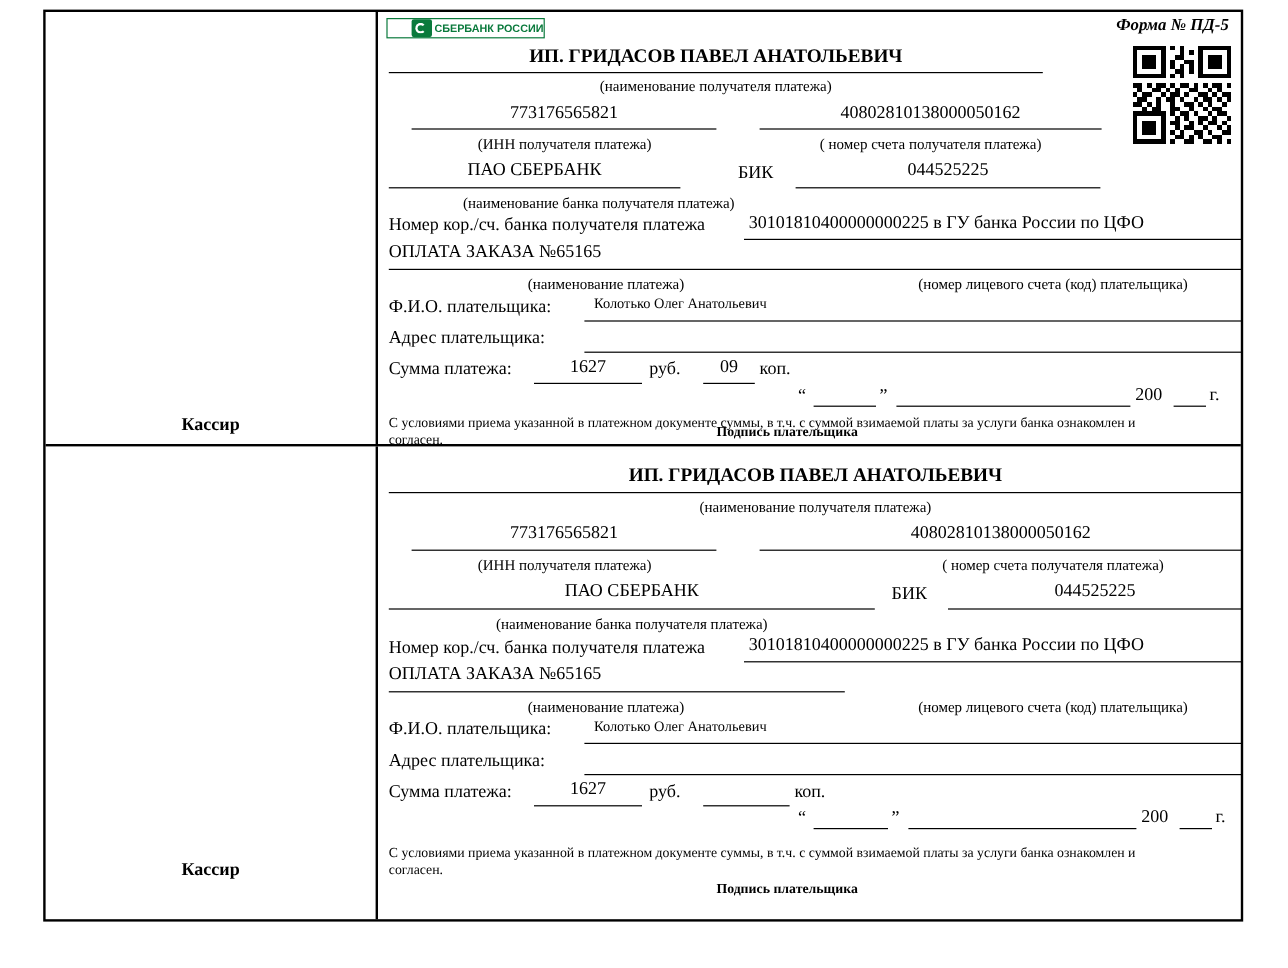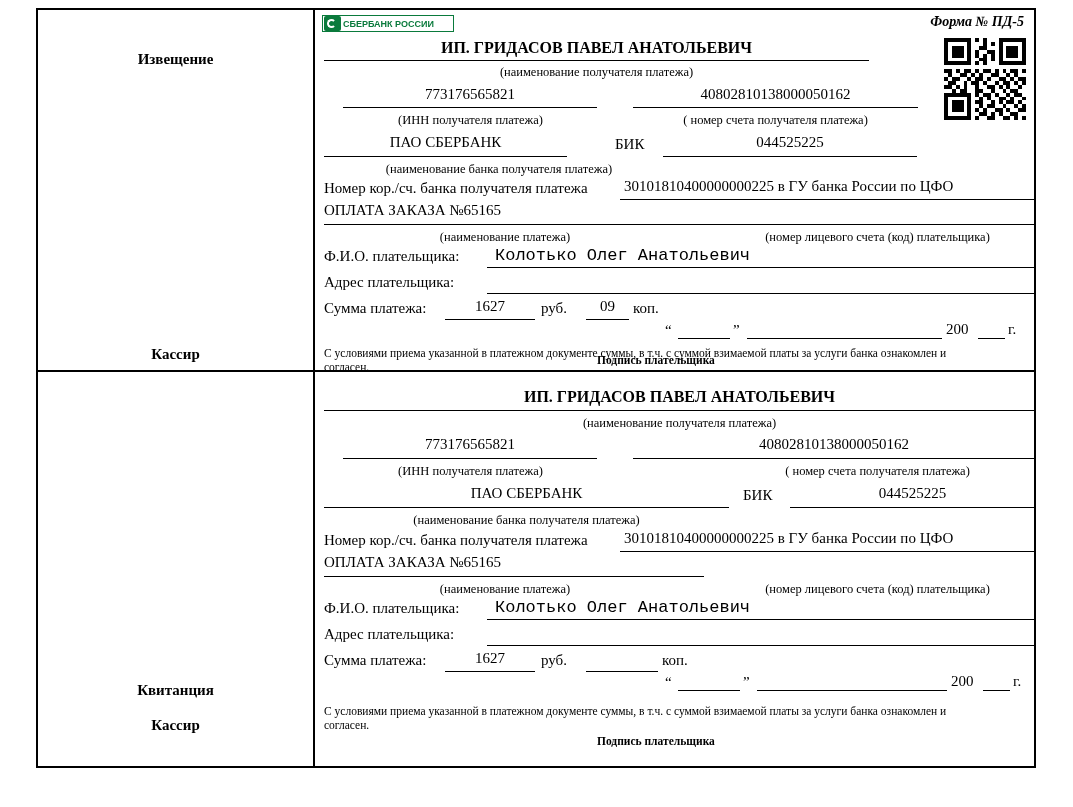--- a/index.html
+++ b/index.html
@@ -64,20 +64,21 @@
     position: absolute;
     left: 7px;
     top: 5px;
     width: 132px;
     height: 17px;
     border: 1px solid #0a7a3c;
     background: #ffffff;
     display: flex;
     align-items: center;
     box-sizing: border-box;
+    padding-left: 19px;
   }
   .logo-mark {
     width: 17px;
     height: 15px;
     margin-left: 1px;
     background: #0a7a3c;
     border-radius: 2px;
     position: relative;
     flex: none;
   }
@@ -132,43 +133,42 @@
   }
   .tiny {
     font-size: 11.5px;
     margin-left: 12px;
   }
   .bold { font-weight: bold; }
   .label {
     font-size: 15px;
   }
   .hand {
-    font-family: Liberation Mono, monospace;
-    font-size: 17px;
+    font-family: Liberation Serif, serif;
+    font-size: 12px;
   }
   .name-line {
     font-weight: bold;
     font-size: 16px;
     text-align: center;
   }
   .val { font-size: 15px; text-align: center; }
   .note {
     font-size: 11.5px;
     line-height: 1.25;
   }
 </style>
 </head>
 <body>
 
 <div class="page">
 
   <div class="half half-top">
 
     <div class="left-col">
-      <div class="left-label" style="top:41px;">Извещение</div>
       <div class="left-label" style="top:336px;">Кассир</div>
     </div>
 
     <div class="right-col">
 
       <div class="logo">
         <div class="logo-mark"></div>
         <div class="logo-text">СБЕРБАНК РОССИИ</div>
       </div>
 
@@ -330,21 +330,20 @@
 
       <div class="row note" style="left:9px; top:336px; width:630px;">С условиями приема указанной в платежном документе суммы, в т.ч. с суммой взимаемой платы за услуги банка ознакомлен и согласен.</div>
       <div class="row tiny bold" style="left:270px; top:344px;">Подпись плательщика</div>
 
     </div>
   </div>
 
   <div class="half half-bottom">
 
     <div class="left-col">
-      <div class="left-label" style="top:310px;">Квитанция</div>
       <div class="left-label" style="top:345px;">Кассир</div>
     </div>
 
     <div class="right-col">
 
       <div class="row name-line ul" style="left:9px; top:12px; width:711px; height:27px; padding-top:4px;">ИП. ГРИДАСОВ ПАВЕЛ АНАТОЛЬЕВИЧ</div>
       <div class="row small ctr" style="left:9px; top:44px; width:711px;">(наименование получателя платежа)</div>
 
       <div class="row val ul" style="left:28px; top:64px; width:254px; height:23px;">773176565821</div>
       <div class="row val ul" style="left:318px; top:64px; width:402px; height:23px;">40802810138000050162</div>

